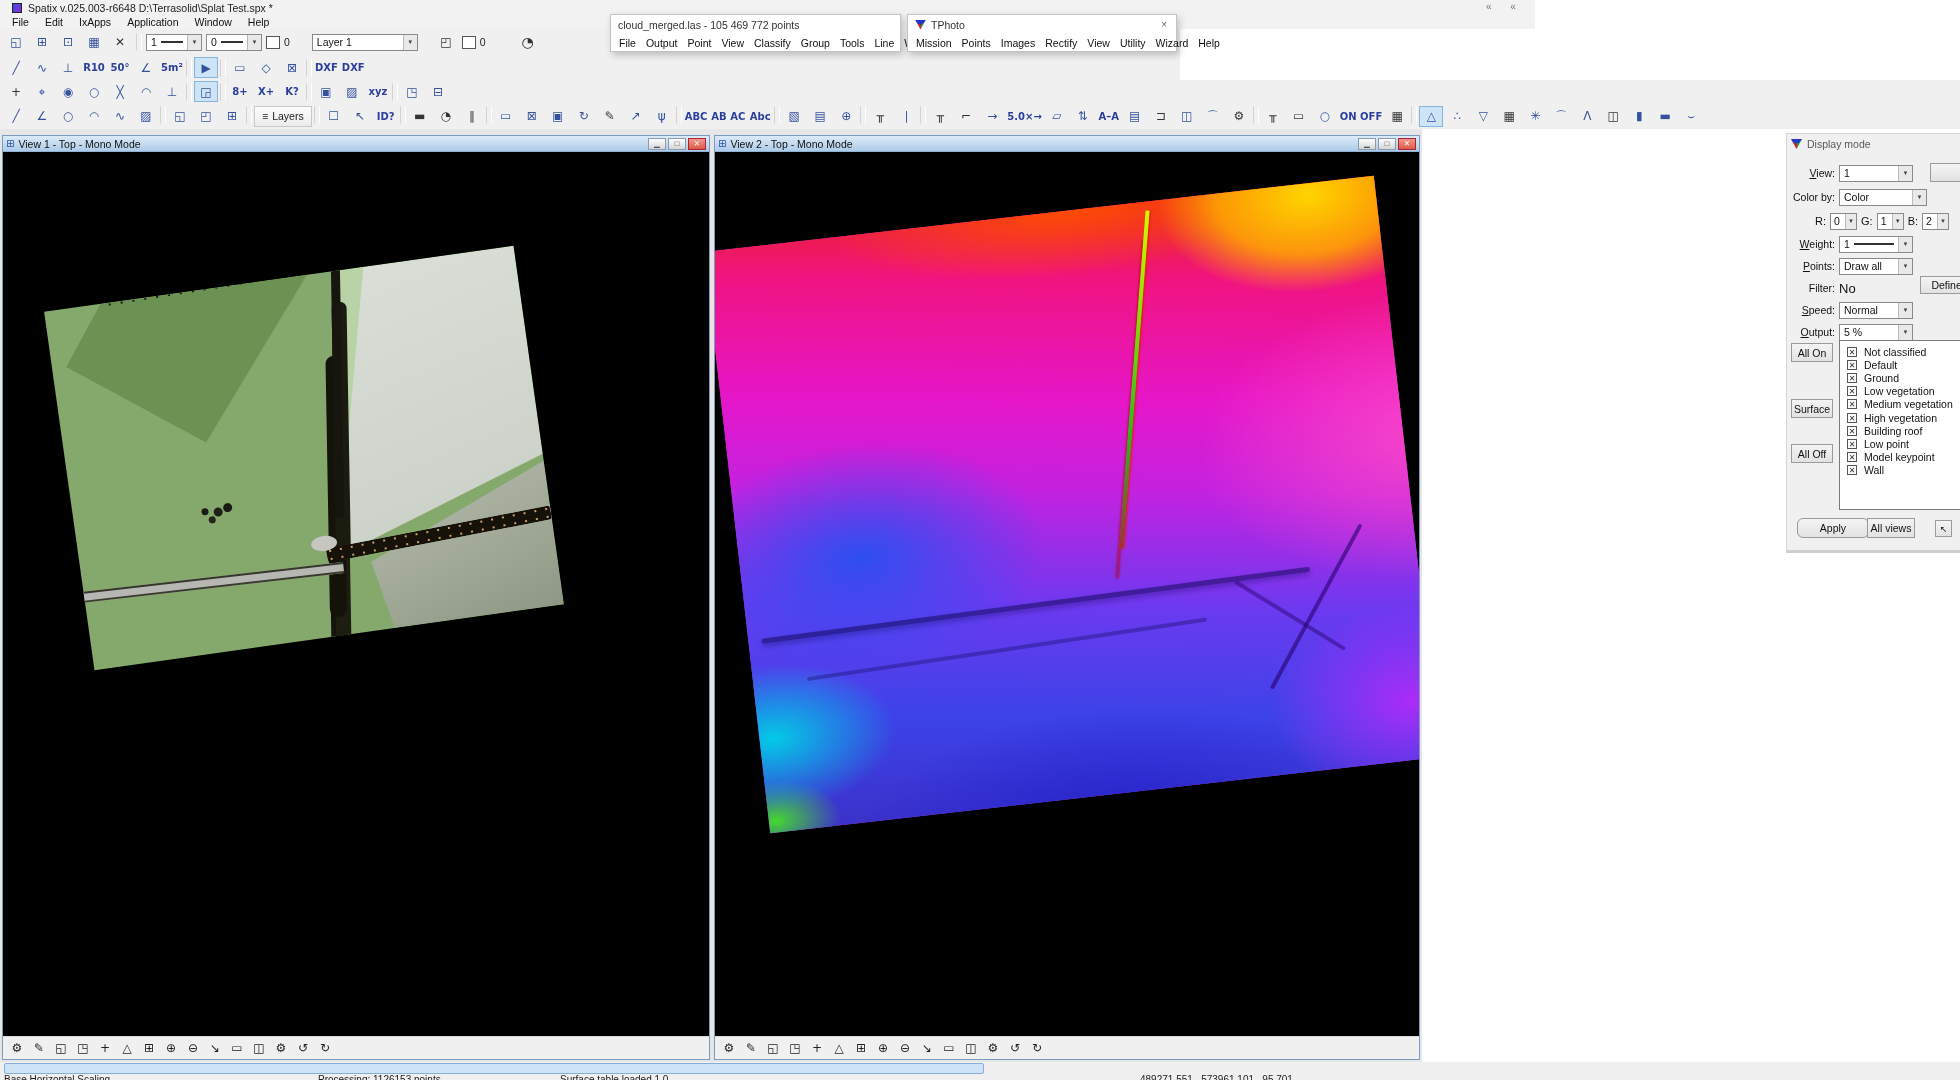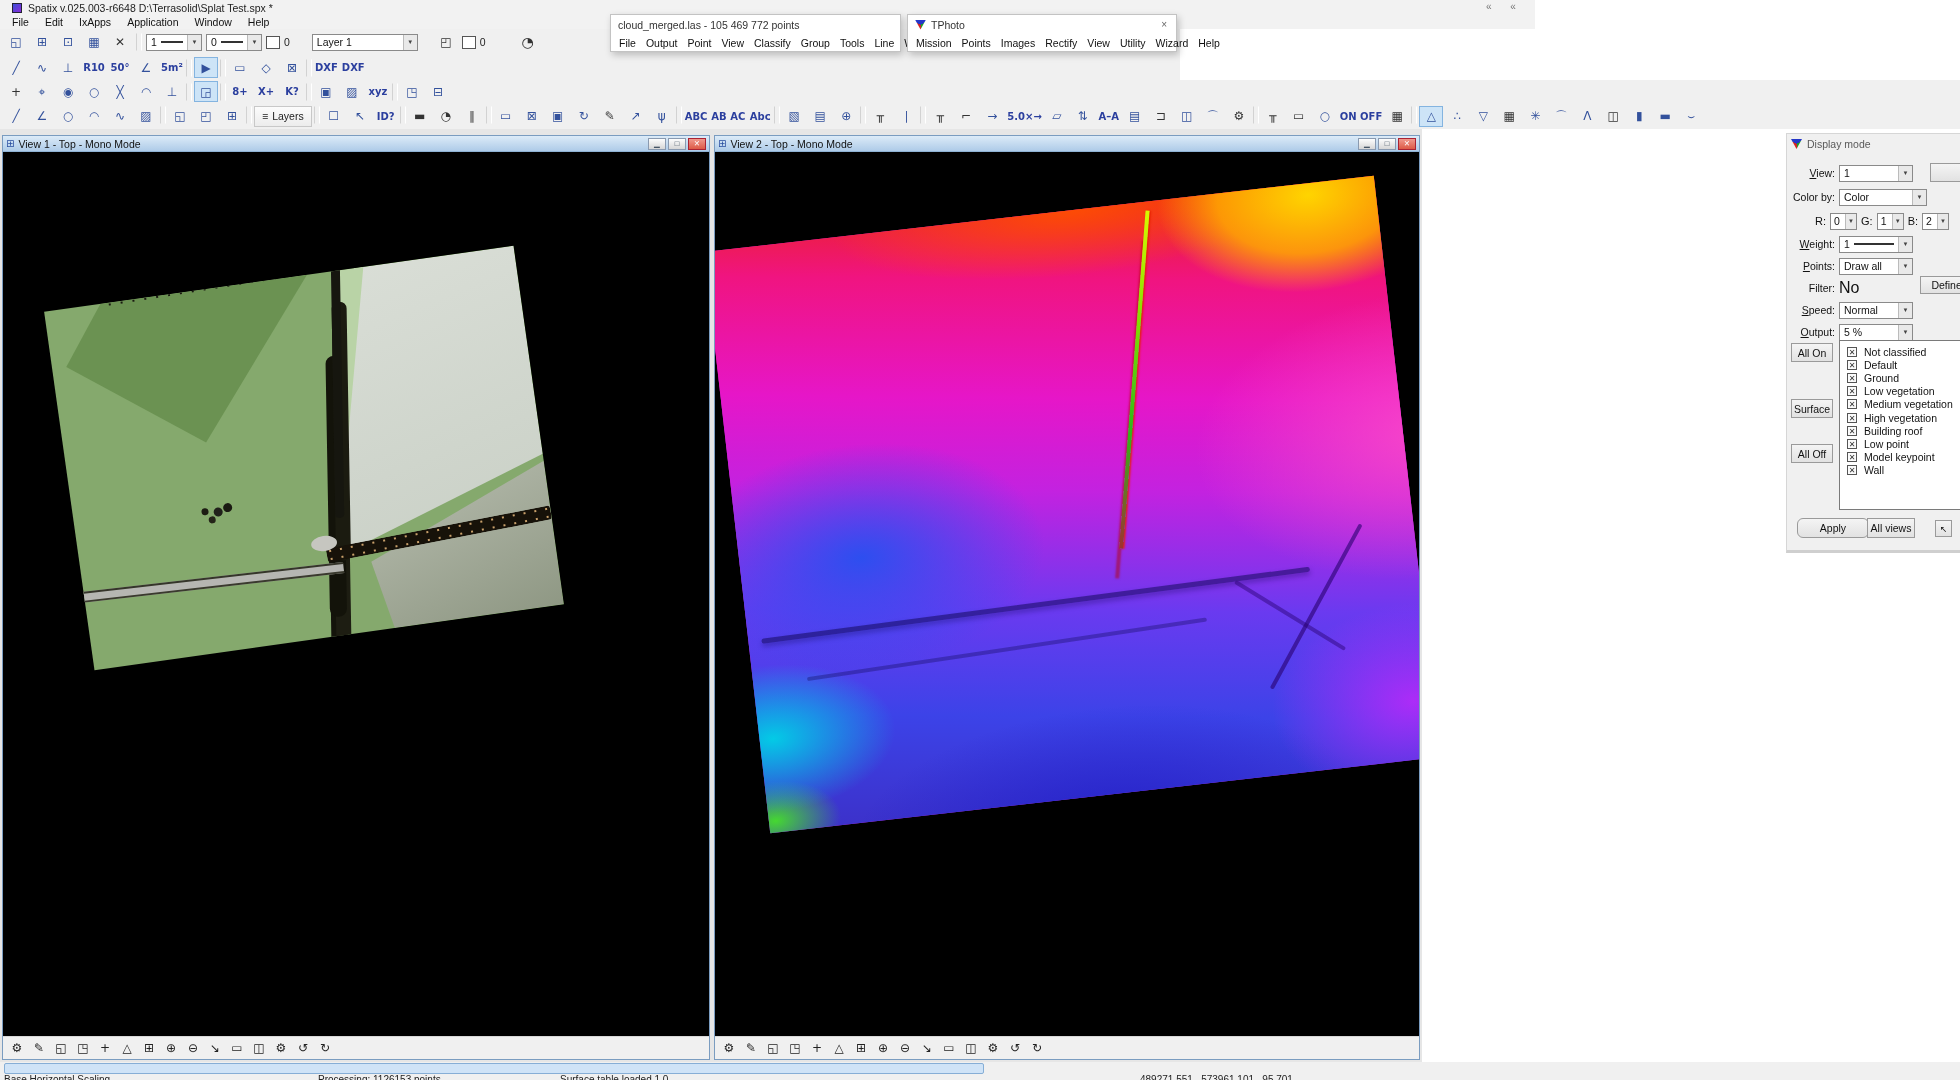--- a/index.html
+++ b/index.html
@@ -479,21 +479,21 @@
   <div class="dm-row" style="top:123px;">
     <span class="dm-lbl ul-first">Points:</span>
     <span class="combo dm-combo">
       <span>Draw all</span>
       <span class="arr">▼</span>
     </span>
   </div>
 
   <div class="dm-row" style="top:145px;">
     <span class="dm-lbl">Filter:</span>
-    <span style="font-size:16px;">No</span>
+    <span style="font-size:13px;">No</span>
   </div>
   <span class="btn" style="position:absolute;left:133px;top:142px;width:62px;height:18px;">Define...</span>
 
   <div class="dm-row" style="top:167px;">
     <span class="dm-lbl ul-first">Speed:</span>
     <span class="combo dm-combo">
       <span>Normal</span>
       <span class="arr">▼</span>
     </span>
   </div>

